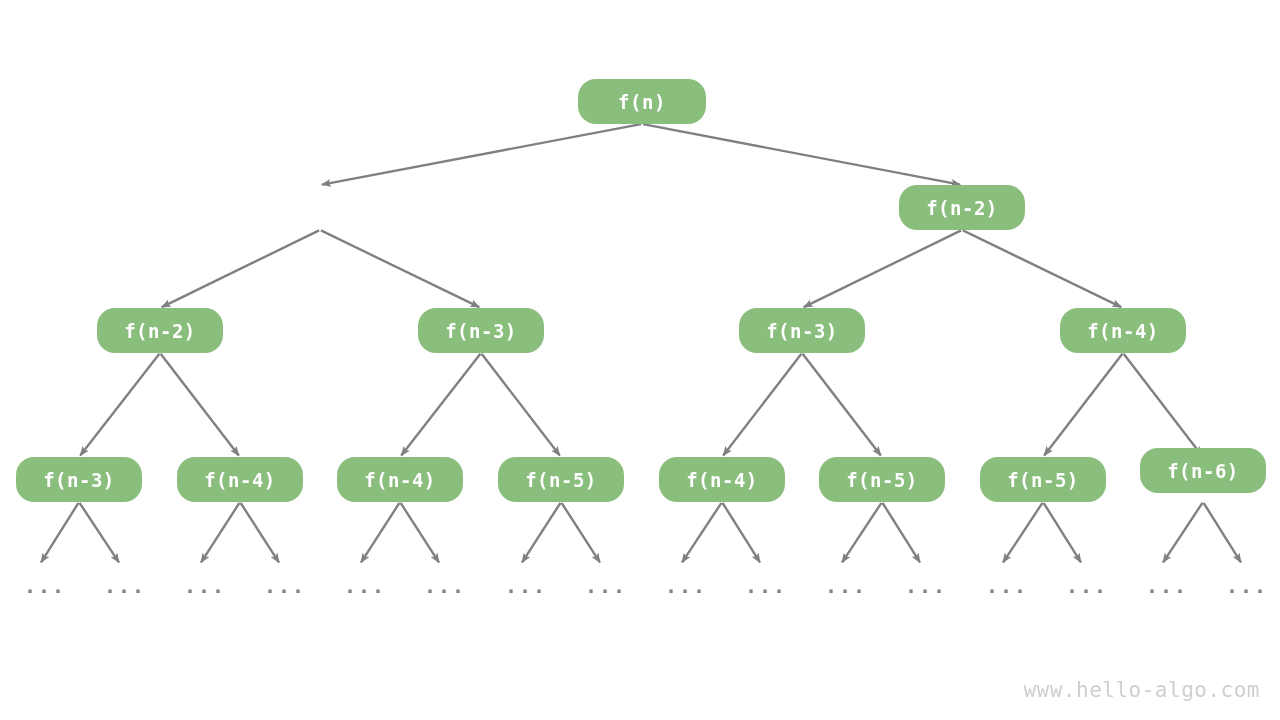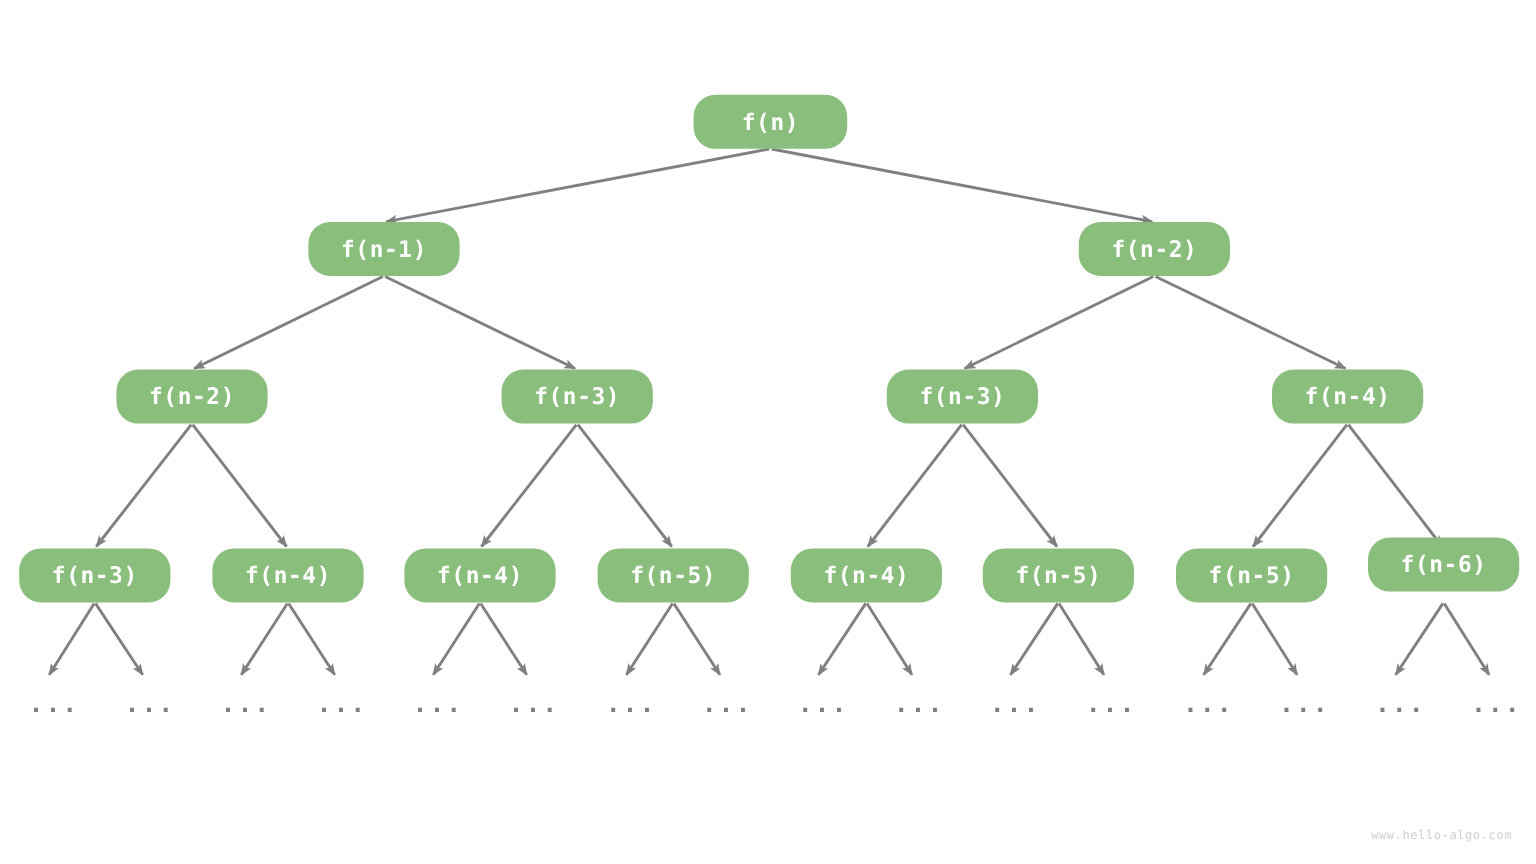--- a/index.html
+++ b/index.html
@@ -60,21 +60,21 @@
     letter-spacing: 2px;
     white-space: nowrap;
     user-select: none;
   }
   #watermark {
     position: absolute;
     right: 20px;
     bottom: 18px;
     color: #cfcfcf;
     font-family: "DejaVu Sans Mono", "Liberation Mono", monospace;
-    font-size: 10px;
+    font-size: 21px;
     letter-spacing: 0.5px;
     user-select: none;
   }
 </style>
 </head>
 <body>
 
 <div id="diagram-root">
 
   <svg id="edge-layer" viewBox="0 0 1280 720" width="1280" height="720" xmlns="http://www.w3.org/2000/svg">
@@ -112,21 +112,20 @@
         <line x1="882.5324511187415" y1="502.846460752871" x2="919.9350977625171" y2="562.307078494258" stroke="#808080" stroke-width="2.4" stroke-linecap="butt" marker-end="url(#arrowhead)"></line>
         <line x1="1042.448408308923" y1="502.8341142645554" x2="1003.1031833821539" y2="562.3317714708892" stroke="#808080" stroke-width="2.4" stroke-linecap="butt" marker-end="url(#arrowhead)"></line>
         <line x1="1043.5324511187414" y1="502.846460752871" x2="1080.935097762517" y2="562.307078494258" stroke="#808080" stroke-width="2.4" stroke-linecap="butt" marker-end="url(#arrowhead)"></line>
         <line x1="1202.448408308923" y1="502.8341142645554" x2="1163.103183382154" y2="562.3317714708892" stroke="#808080" stroke-width="2.4" stroke-linecap="butt" marker-end="url(#arrowhead)"></line>
         <line x1="1203.5324511187414" y1="502.846460752871" x2="1240.935097762517" y2="562.307078494258" stroke="#808080" stroke-width="2.4" stroke-linecap="butt" marker-end="url(#arrowhead)"></line>
       </g>
   </svg>
 
   <div id="node-layer">
       <div class="tree-node" style="left: 578px; top: 79px; width: 128px; height: 45px; background: rgb(138, 190, 124); color: rgb(255, 255, 255);">f(n)</div>
-      <div class="tree-node" style="left: 257px; top: 185px; width: 126px; height: 45px; background: rgb(138, 190, 124); color: rgb(255, 255, 255);">f(n-1)</div>
       <div class="tree-node" style="left: 899px; top: 185px; width: 126px; height: 45px; background: rgb(138, 190, 124); color: rgb(255, 255, 255);">f(n-2)</div>
       <div class="tree-node" style="left: 97px; top: 308px; width: 126px; height: 45px; background: rgb(138, 190, 124); color: rgb(255, 255, 255);">f(n-2)</div>
       <div class="tree-node" style="left: 418px; top: 308px; width: 126px; height: 45px; background: rgb(138, 190, 124); color: rgb(255, 255, 255);">f(n-3)</div>
       <div class="tree-node" style="left: 739px; top: 308px; width: 126px; height: 45px; background: rgb(138, 190, 124); color: rgb(255, 255, 255);">f(n-3)</div>
       <div class="tree-node" style="left: 1060px; top: 308px; width: 126px; height: 45px; background: rgb(138, 190, 124); color: rgb(255, 255, 255);">f(n-4)</div>
       <div class="tree-node" style="left: 16px; top: 457px; width: 126px; height: 45px; background: rgb(138, 190, 124); color: rgb(255, 255, 255);">f(n-3)</div>
       <div class="tree-node" style="left: 177px; top: 457px; width: 126px; height: 45px; background: rgb(138, 190, 124); color: rgb(255, 255, 255);">f(n-4)</div>
       <div class="tree-node" style="left: 337px; top: 457px; width: 126px; height: 45px; background: rgb(138, 190, 124); color: rgb(255, 255, 255);">f(n-4)</div>
       <div class="tree-node" style="left: 498px; top: 457px; width: 126px; height: 45px; background: rgb(138, 190, 124); color: rgb(255, 255, 255);">f(n-5)</div>
       <div class="tree-node" style="left: 659px; top: 457px; width: 126px; height: 45px; background: rgb(138, 190, 124); color: rgb(255, 255, 255);">f(n-4)</div>

